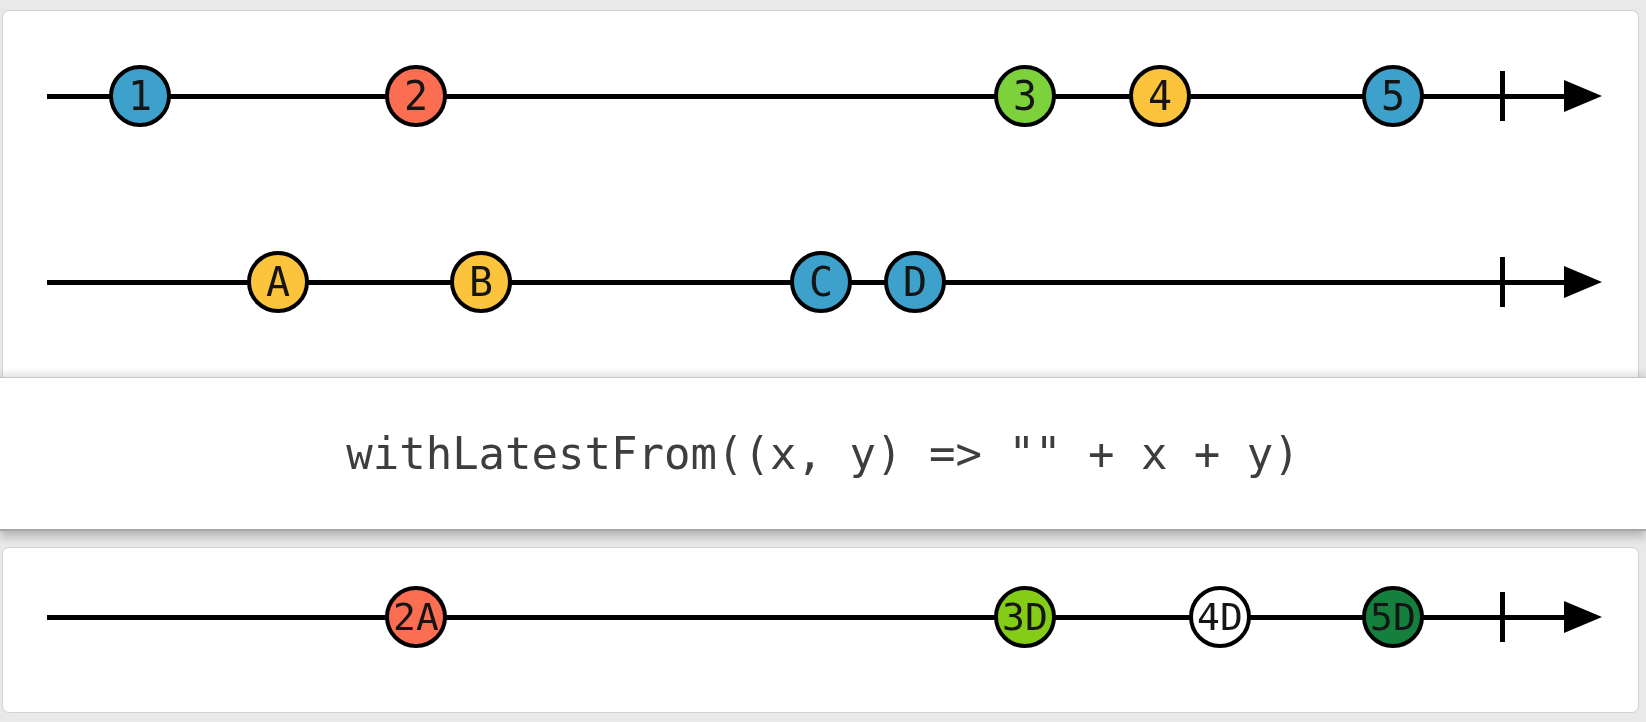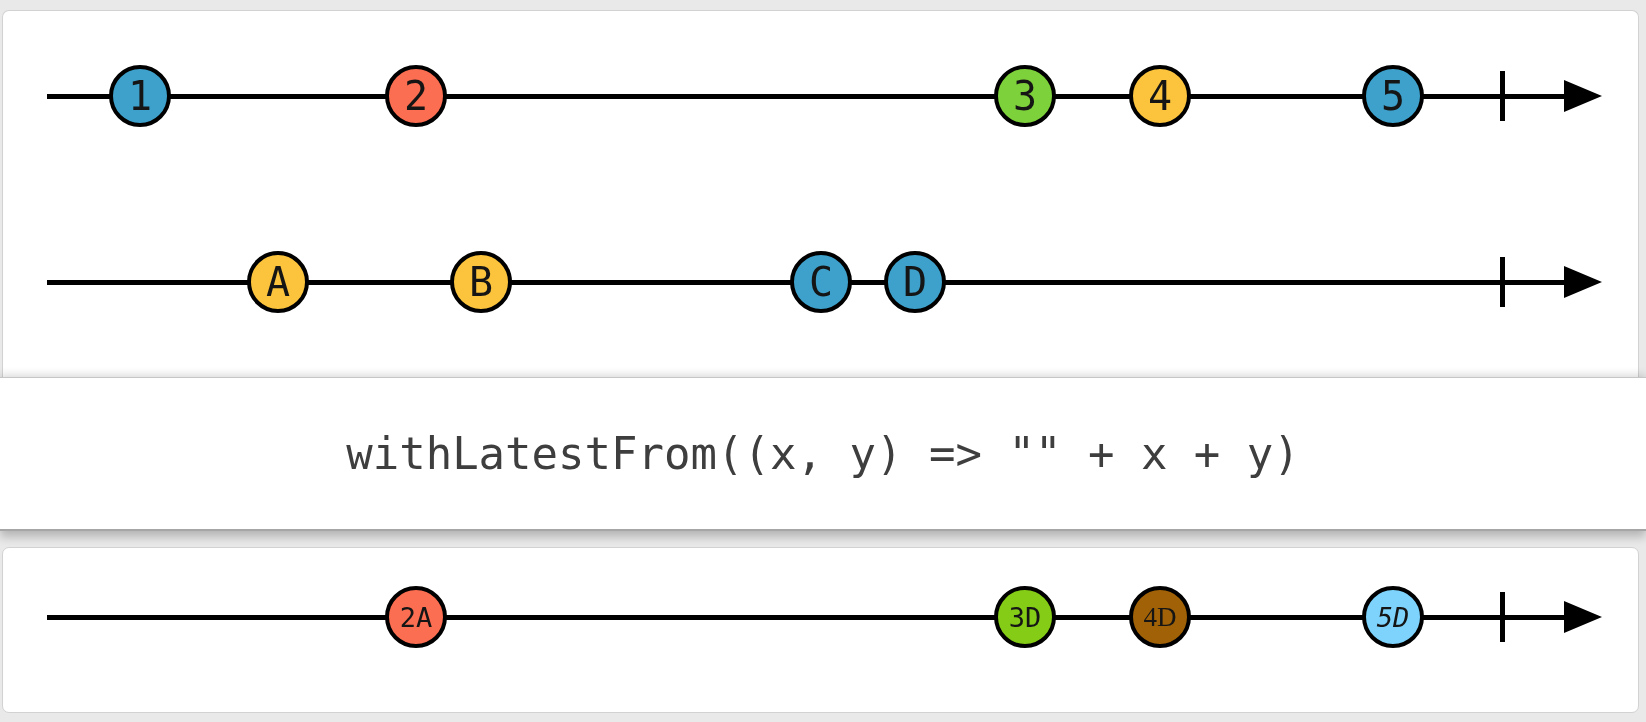--- a/index.html
+++ b/index.html
@@ -41,21 +41,21 @@
     border-top:16px solid transparent;
     border-bottom:16px solid transparent;
   }
   .marble {
     position:absolute; top:9px; width:54px; height:54px;
     border:4px solid #000; border-radius:50%;
     display:flex; align-items:center; justify-content:center;
     font-size:40px; line-height:1; color:#151515;
     user-select:none;
   }
-  .marble.double { font-size:27px; }
+  .marble.double { font-size:38px; }
 </style>
 </head>
 <body>
 
 <div class="card" id="card-top"></div>
 <div class="card" id="card-bottom"></div>
 
 <div class="timeline" id="tl1">
   <div class="axis"></div>
   <div class="complete" style="left: 1500px;"></div>
@@ -80,15 +80,15 @@
 <div class="operator-strip">
   <div class="op-text">withLatestFrom((x, y) =&gt; "" + x + y)</div>
 </div>
 
 <div class="timeline" id="tl3">
   <div class="axis"></div>
   <div class="complete" style="left: 1500px;"></div>
   <div class="arrowhead"></div>
 <div class="marble double" style="left: 385px; background: rgb(252, 110, 81);">2A</div>
     <div class="marble double" style="left: 994px; background: #84cc16;">3D</div>
-    <div class="marble double" style="left: 1129px; background: #a16207; font-family: Liberation Serif, serif;">4D</div>
-    <div class="marble double" style="left: 1362px; background: #7dd3fc; font-style: italic;">5D</div>
+    <div class="marble double" style="left: 1189px; background: #ffffff;">4D</div>
+    <div class="marble double" style="left: 1362px; background: #15803d;">5D</div>
   </div>
 
 </body></html>

